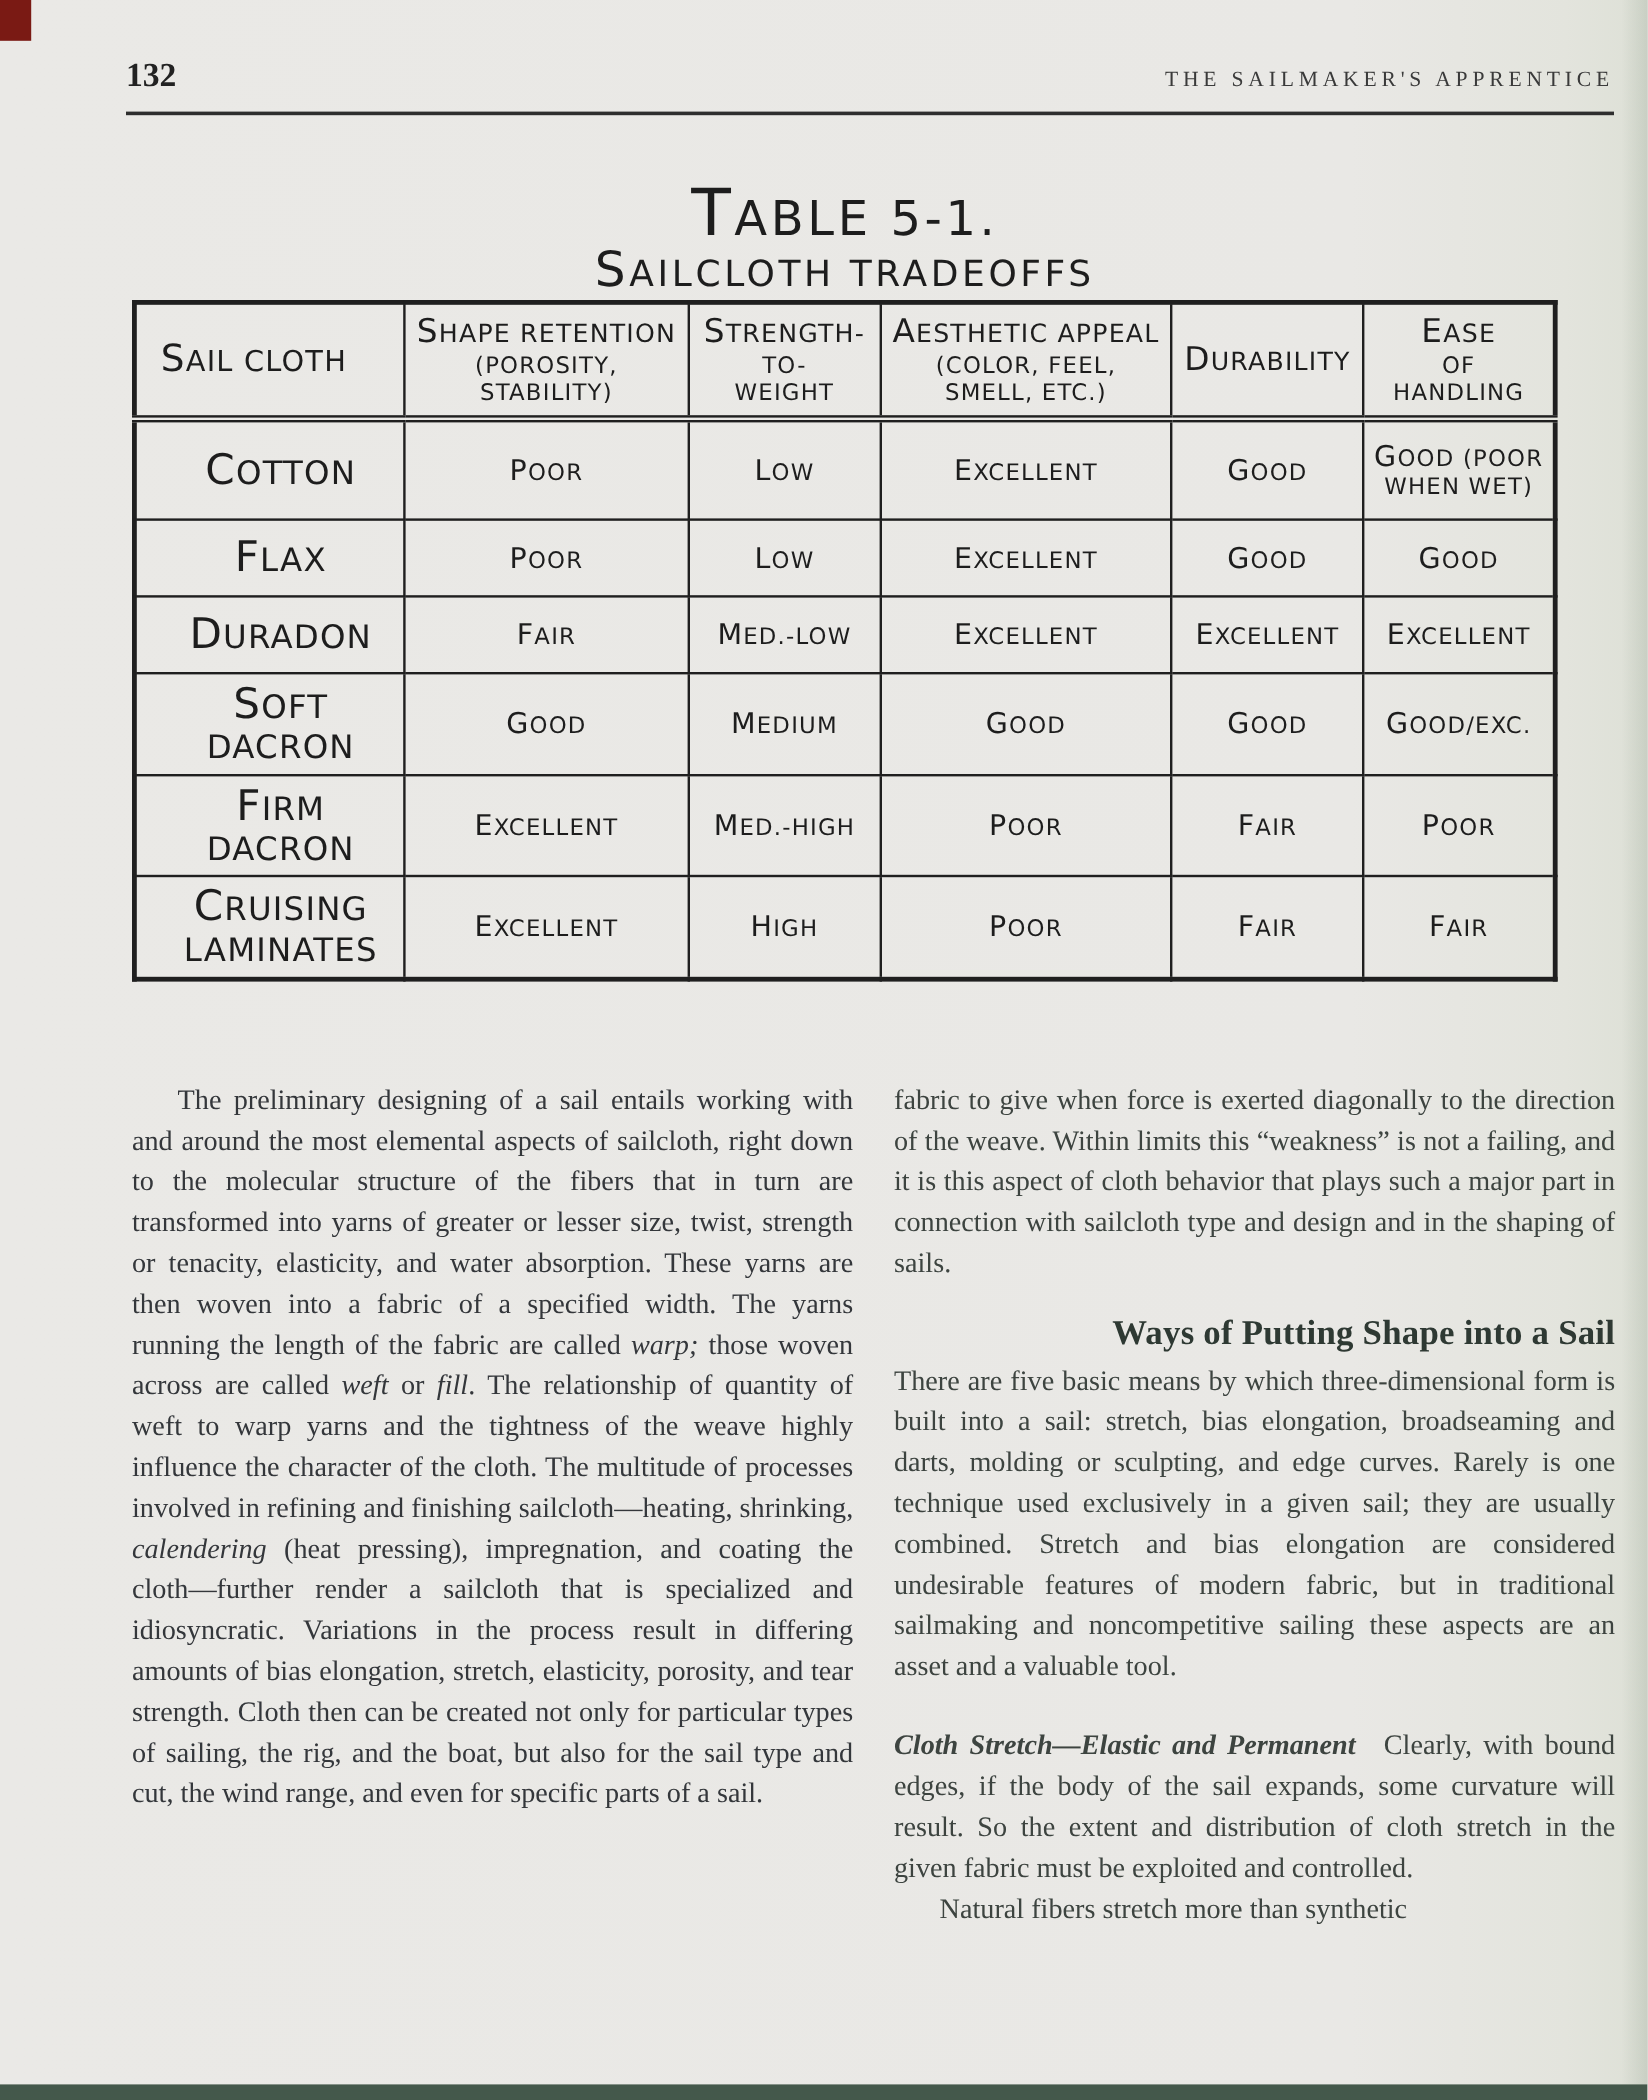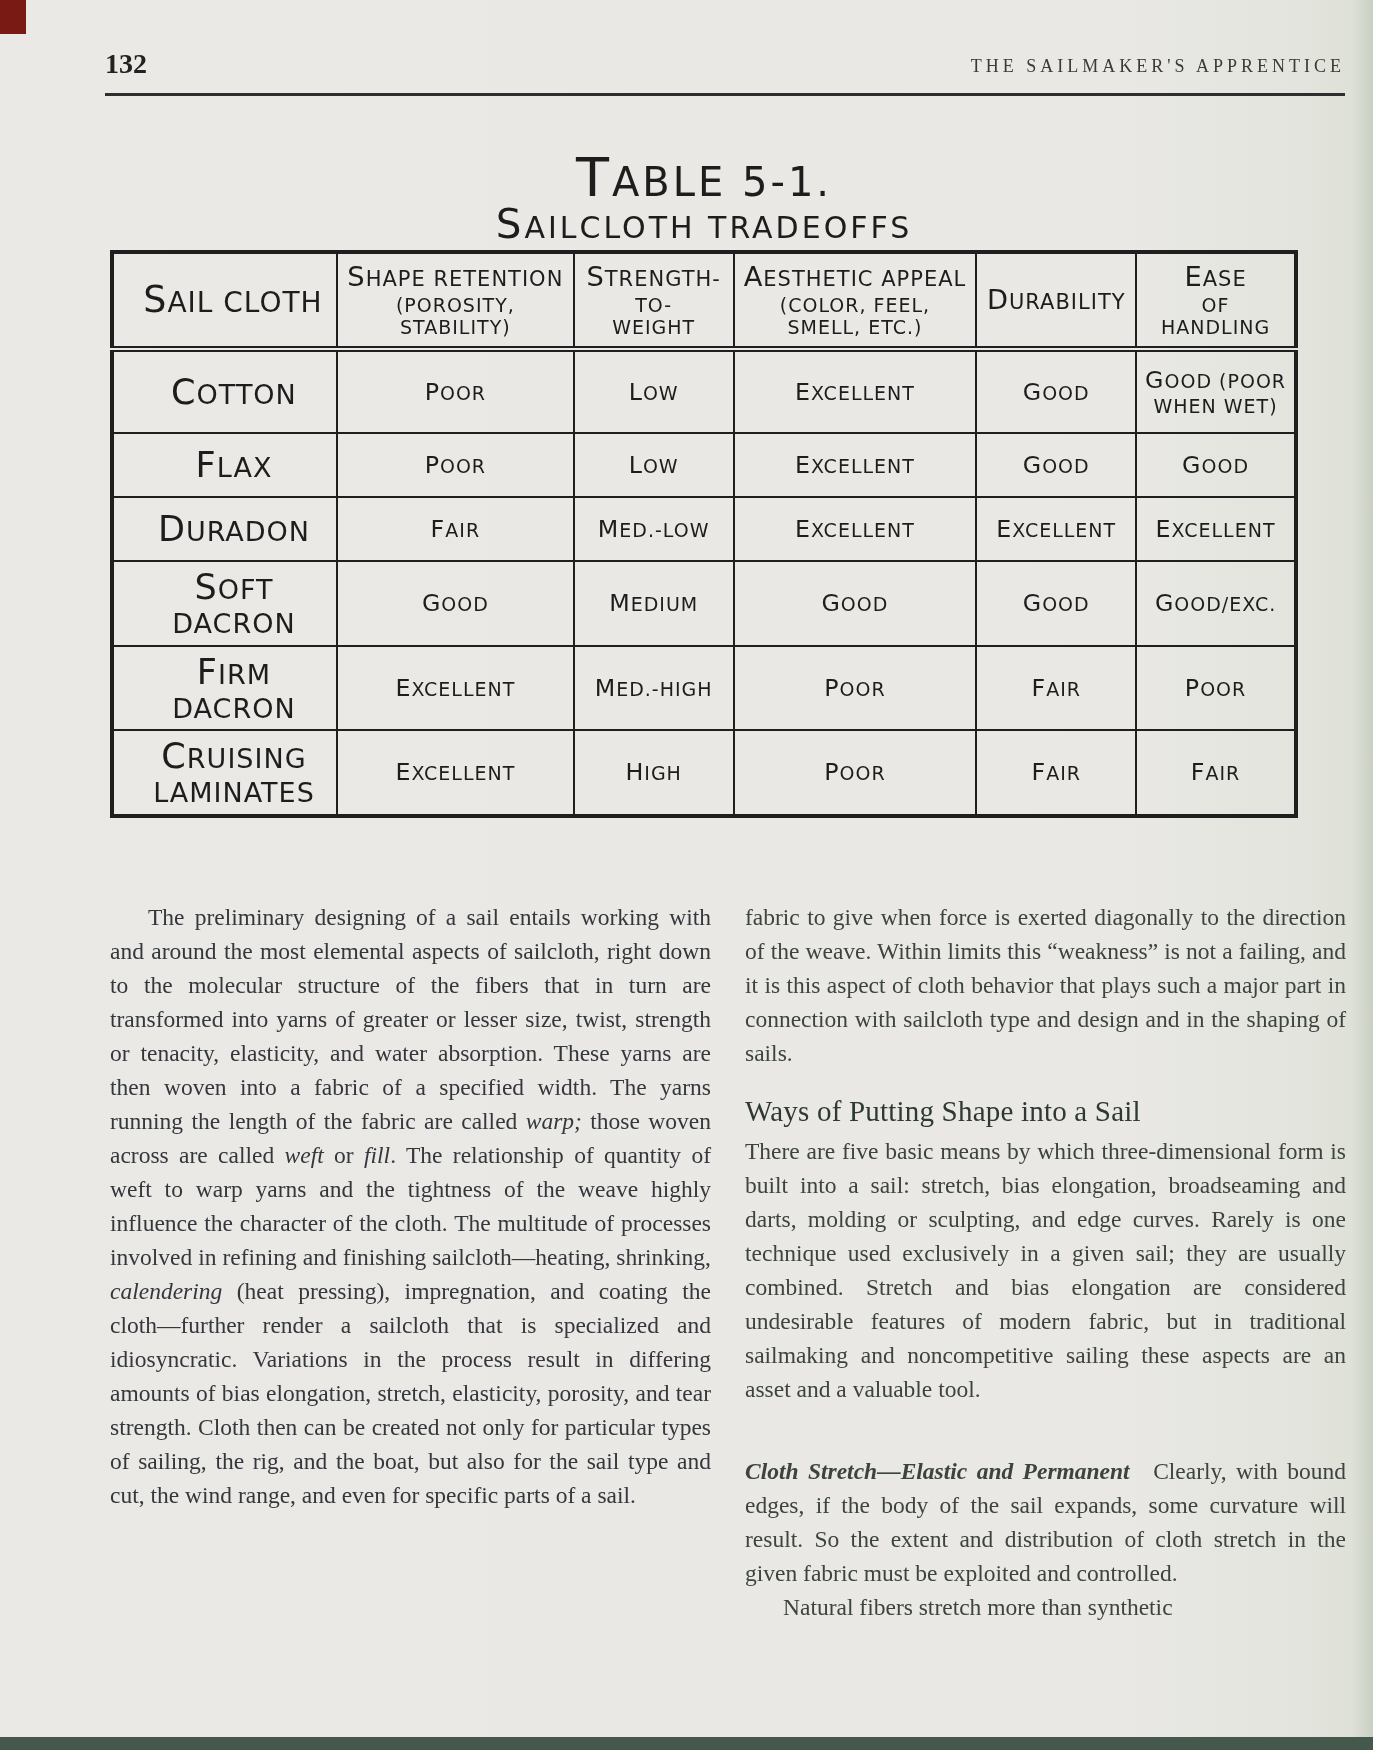--- a/index.html
+++ b/index.html
@@ -45,36 +45,36 @@
   table.sailcloth tbody tr:nth-child(1){height:84px;}
   table.sailcloth tbody tr:nth-child(2),
   table.sailcloth tbody tr:nth-child(3),
   table.sailcloth tbody tr:nth-child(4),
   table.sailcloth tbody tr:nth-child(5){height:64px;}
   table.sailcloth tbody tr:nth-child(6){height:82px;}
   table.sailcloth tbody tr:nth-child(7){height:90px;}
   .hdr-line{font-size:19px;line-height:1.2;text-align:center;letter-spacing:1px;}
   .hdr-line:first-child{font-size:21px;}
   .hdr-line:first-child::first-letter{font-size:1.3em;}
-  th.hdr-first .hdr-line{text-align:center;padding-left:16px;font-size:28px;}
+  th.hdr-first .hdr-line{text-align:left;padding-left:16px;font-size:24px;}
   .cell-name{font-size:27px;line-height:1.2;text-align:center;padding-left:18px;letter-spacing:1px;}
   .cell-name::first-letter{font-size:1.3em;}
   .cell-val{font-size:19px;line-height:1.2;text-align:center;letter-spacing:1px;}
   .cell-val::first-letter{font-size:1.25em;}
 
   
   .col{position:absolute;top:900px;width:601px;text-align:justify;
        font-size:23.5px;line-height:34px;}
   .col-left{left:110px;color:#34373b;}
   .col-right{left:745px;color:#3d4440;}
   .col p{margin:0;}
   .col p.indent{text-indent:38px;}
-  .col p.gap{margin-top:48px;}
-  .col h2{font-size:29px;font-weight:normal;margin:24px 0 6px 0;color:#2e3933;
-          text-align:left;letter-spacing:.2px;}
+  .col p.gap{margin-top:32px;}
+  .col h2{font-size:29px;font-weight:bold;margin:24px 0 6px 0;color:#2e3933;
+          text-align:right;letter-spacing:.2px;}
   .seg-i{font-style:italic;}
   .seg-bi{font-style:italic;font-weight:bold;}
 </style>
 </head>
 <body>
 
 <div id="page">
 
   <div class="corner-mark"></div>
   <div class="right-shade"></div>

